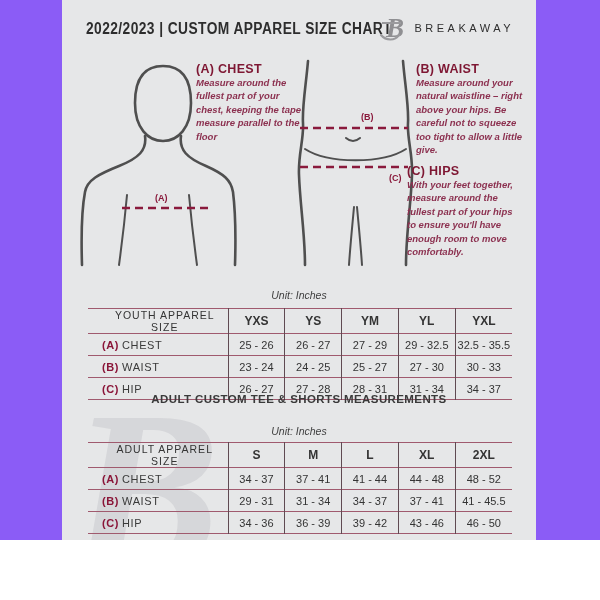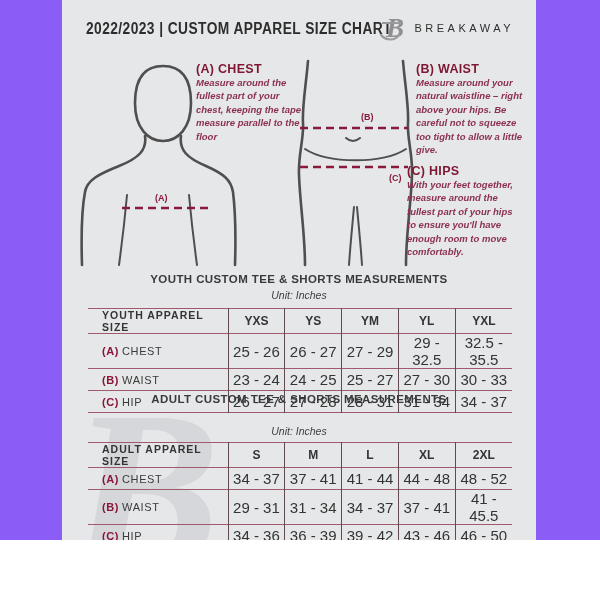--- a/index.html
+++ b/index.html
@@ -37,23 +37,23 @@
   .sec-unit{position:absolute;width:474px;text-align:center;font-size:10.5px;
     font-style:italic;font-weight:400;color:#3f3f3f;}
 
   
   table.size-table{position:absolute;left:26px;width:424px;border-collapse:collapse;
     table-layout:fixed;background:transparent;}
   .size-table tr{height:22px;}
   .size-table thead tr{border-top:1.5px solid #a05a6e;}
   .size-table tr{border-bottom:1.5px solid #a05a6e;}
   .size-table th,.size-table td{padding:0;vertical-align:middle;text-align:center;
-    font-size:15px;color:#343434;}
+    font-size:11px;color:#343434;}
   .size-table th{font-weight:700;font-size:12px;}
-  .size-table th.label-col{font-weight:700;font-size:10.5px;letter-spacing:1px;text-align:left;padding-left:14px;}
+  .size-table th.label-col{font-weight:400;font-size:10.5px;letter-spacing:1px;text-align:center;padding-left:14px;}
   .size-table td.label-col{text-align:left;padding-left:14px;font-size:11px;letter-spacing:.6px;color:#3a3a3a;}
   .size-table td.label-col .key{color:#8a1538;font-weight:700;margin-right:3px;}
   .size-table th:not(.label-col),.size-table td:not(.label-col){border-left:1px solid #5f4a52;}
   col.c-label{width:140px;}
 
   
   #watermark{position:absolute;left:8px;top:378px;font-size:225px;line-height:1;
     font-family:"Liberation Serif",serif;font-weight:700;font-style:italic;
     color:rgba(110,110,125,0.13);pointer-events:none;}
   #footer-bar{position:absolute;left:11px;top:554px;width:453px;height:36px;
@@ -106,21 +106,20 @@
       <div class="guide-h">(B) WAIST</div>
       <div class="guide-p">Measure around your natural waistline – right above your hips. Be careful not to squeeze too tight to allow a little give.</div>
     </div>
     <div id="guide-hips" class="guide-block">
       <div class="guide-h">(C) HIPS</div>
       <div class="guide-p">With your feet together, measure around the fullest part of your hips to ensure you'll have enough room to move comfortably.</div>
     </div>
 
     <div id="watermark">B</div>
 
-    <div class="sec-title" style="top:273px;">YOUTH CUSTOM TEE &amp; SHORTS MEASUREMENTS</div>
     <div class="sec-unit" style="top:289px;">Unit: Inches</div>
 
     <table class="size-table" style="top:308px;">
       <colgroup>
           <col class="c-label">
           <col>
           <col>
           <col>
           <col>
           <col>

